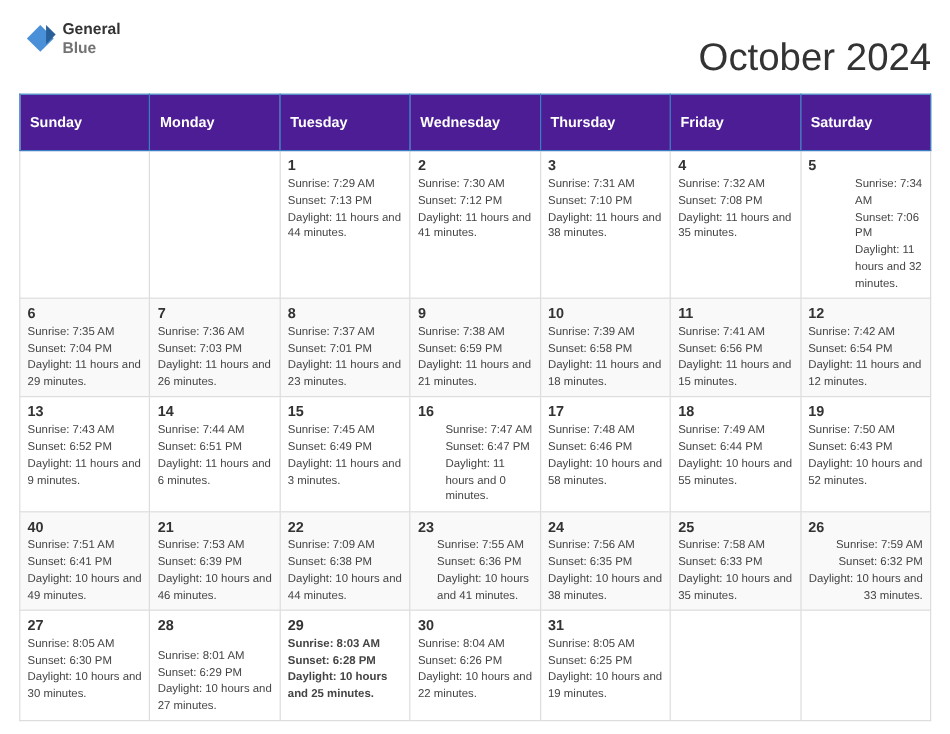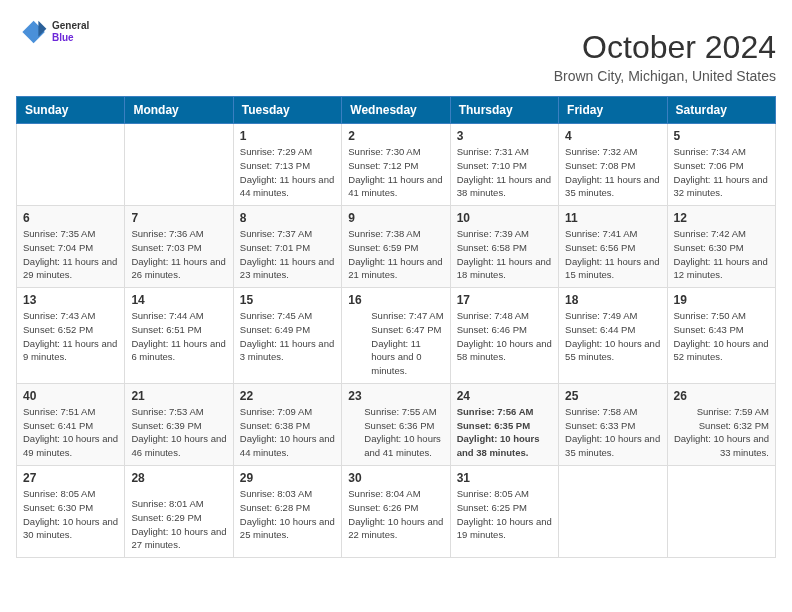--- a/index.html
+++ b/index.html
@@ -17,26 +17,26 @@
       margin-bottom: 12px;
     }
     .logo {
       display: flex;
       align-items: center;
       gap: 4px;
     }
     .logo-text {
       display: flex;
       flex-direction: column;
-      font-size: 10px;
+      font-size: 13px;
       font-weight: bold;
       line-height: 1.2;
     }
     .logo-text span:first-child { color: #333; }
-    .logo-text span:last-child { color: #6d28d9; }
+    .logo-text span:last-child { color: #737373; }
     .logo-icon {
       width: 32px;
       height: 32px;
     }
     .title-block {
       text-align: right;
     }
     .month-title {
       font-size: 32px;
       font-weight: normal;
@@ -47,25 +47,25 @@
       font-size: 14px;
       color: #555;
       margin-top: 2px;
     }
     .calendar {
       width: 100%;
       border-collapse: collapse;
       border: 1px solid #ccc;
     }
     .calendar th {
-      background: #0369a1;
+      background: #4c1d95;
       color: #fff;
       font-size: 12px;
       font-weight: bold;
-      padding: 6px 8px;
+      padding: 16px 8px;
       text-align: left;
       border: 1px solid #3a7fc1;
     }
     .calendar td {
       vertical-align: top;
       padding: 5px 6px;
       border: 1px solid #ddd;
       font-size: 10px;
       color: #333;
       background: #fff;
@@ -100,21 +100,20 @@
       <polygon points="22,6 36,20 22,34 8,20" fill="#4a90d9"></polygon>
       <polygon points="28,6 38,16 28,26" fill="#2a6099"></polygon>
     </svg>
     <div class="logo-text">
       <span>General</span>
       <span>Blue</span>
     </div>
   </div>
   <div class="title-block">
     <div class="month-title">October 2024</div>
-    <div class="location">Brown City, Michigan, United States</div>
   </div>
 </div>
 
 <table class="calendar">
   <thead>
     <tr>
     <th>Sunday</th>
         <th>Monday</th>
         <th>Tuesday</th>
         <th>Wednesday</th>
@@ -146,21 +145,21 @@
 Daylight: 11 hours and 38 minutes.</div>
         </td>
         <td>
           <span class="day-num">4</span>
           <div class="day-info" style="white-space: pre-line;">Sunrise: 7:32 AM
 Sunset: 7:08 PM
 Daylight: 11 hours and 35 minutes.</div>
         </td>
         <td>
           <span class="day-num">5</span>
-          <div class="day-info" style="white-space: pre-line;">Sunrise: 7:34 AM
+          <div class="day-info" style="white-space: pre-line; margin-left: 39px;">Sunrise: 7:34 AM
 Sunset: 7:06 PM
 Daylight: 11 hours and 32 minutes.</div>
         </td>
       </tr>
       <tr>
         <td>
           <span class="day-num">6</span>
           <div class="day-info" style="white-space: pre-line;">Sunrise: 7:35 AM
 Sunset: 7:04 PM
 Daylight: 11 hours and 29 minutes.</div>
@@ -191,21 +190,21 @@
         </td>
         <td>
           <span class="day-num">11</span>
           <div class="day-info" style="white-space: pre-line;">Sunrise: 7:41 AM
 Sunset: 6:56 PM
 Daylight: 11 hours and 15 minutes.</div>
         </td>
         <td>
           <span class="day-num">12</span>
           <div class="day-info" style="white-space: pre-line;">Sunrise: 7:42 AM
-Sunset: 6:30 PM
+Sunset: 6:54 PM
 Daylight: 11 hours and 12 minutes.</div>
         </td>
       </tr>
       <tr>
         <td>
           <span class="day-num">13</span>
           <div class="day-info" style="white-space: pre-line;">Sunrise: 7:43 AM
 Sunset: 6:52 PM
 Daylight: 11 hours and 9 minutes.</div>
         </td>
@@ -266,21 +265,21 @@
 Daylight: 10 hours and 44 minutes.</div>
         </td>
         <td>
           <span class="day-num">23</span>
           <div class="day-info" style="white-space: pre-line; margin-left: 16px;">Sunrise: 7:55 AM
 Sunset: 6:36 PM
 Daylight: 10 hours and 41 minutes.</div>
         </td>
         <td>
           <span class="day-num">24</span>
-          <div class="day-info" style="white-space: pre-line; font-weight: bold;">Sunrise: 7:56 AM
+          <div class="day-info" style="white-space: pre-line;">Sunrise: 7:56 AM
 Sunset: 6:35 PM
 Daylight: 10 hours and 38 minutes.</div>
         </td>
         <td>
           <span class="day-num">25</span>
           <div class="day-info" style="white-space: pre-line;">Sunrise: 7:58 AM
 Sunset: 6:33 PM
 Daylight: 10 hours and 35 minutes.</div>
         </td>
         <td>
@@ -298,21 +297,21 @@
 Daylight: 10 hours and 30 minutes.</div>
         </td>
         <td>
           <span class="day-num">28</span>
           <div class="day-info" style="white-space: pre-line; margin-top: 12px;">Sunrise: 8:01 AM
 Sunset: 6:29 PM
 Daylight: 10 hours and 27 minutes.</div>
         </td>
         <td>
           <span class="day-num">29</span>
-          <div class="day-info" style="white-space: pre-line;">Sunrise: 8:03 AM
+          <div class="day-info" style="white-space: pre-line; font-weight: bold;">Sunrise: 8:03 AM
 Sunset: 6:28 PM
 Daylight: 10 hours and 25 minutes.</div>
         </td>
         <td>
           <span class="day-num">30</span>
           <div class="day-info" style="white-space: pre-line;">Sunrise: 8:04 AM
 Sunset: 6:26 PM
 Daylight: 10 hours and 22 minutes.</div>
         </td>
         <td>

